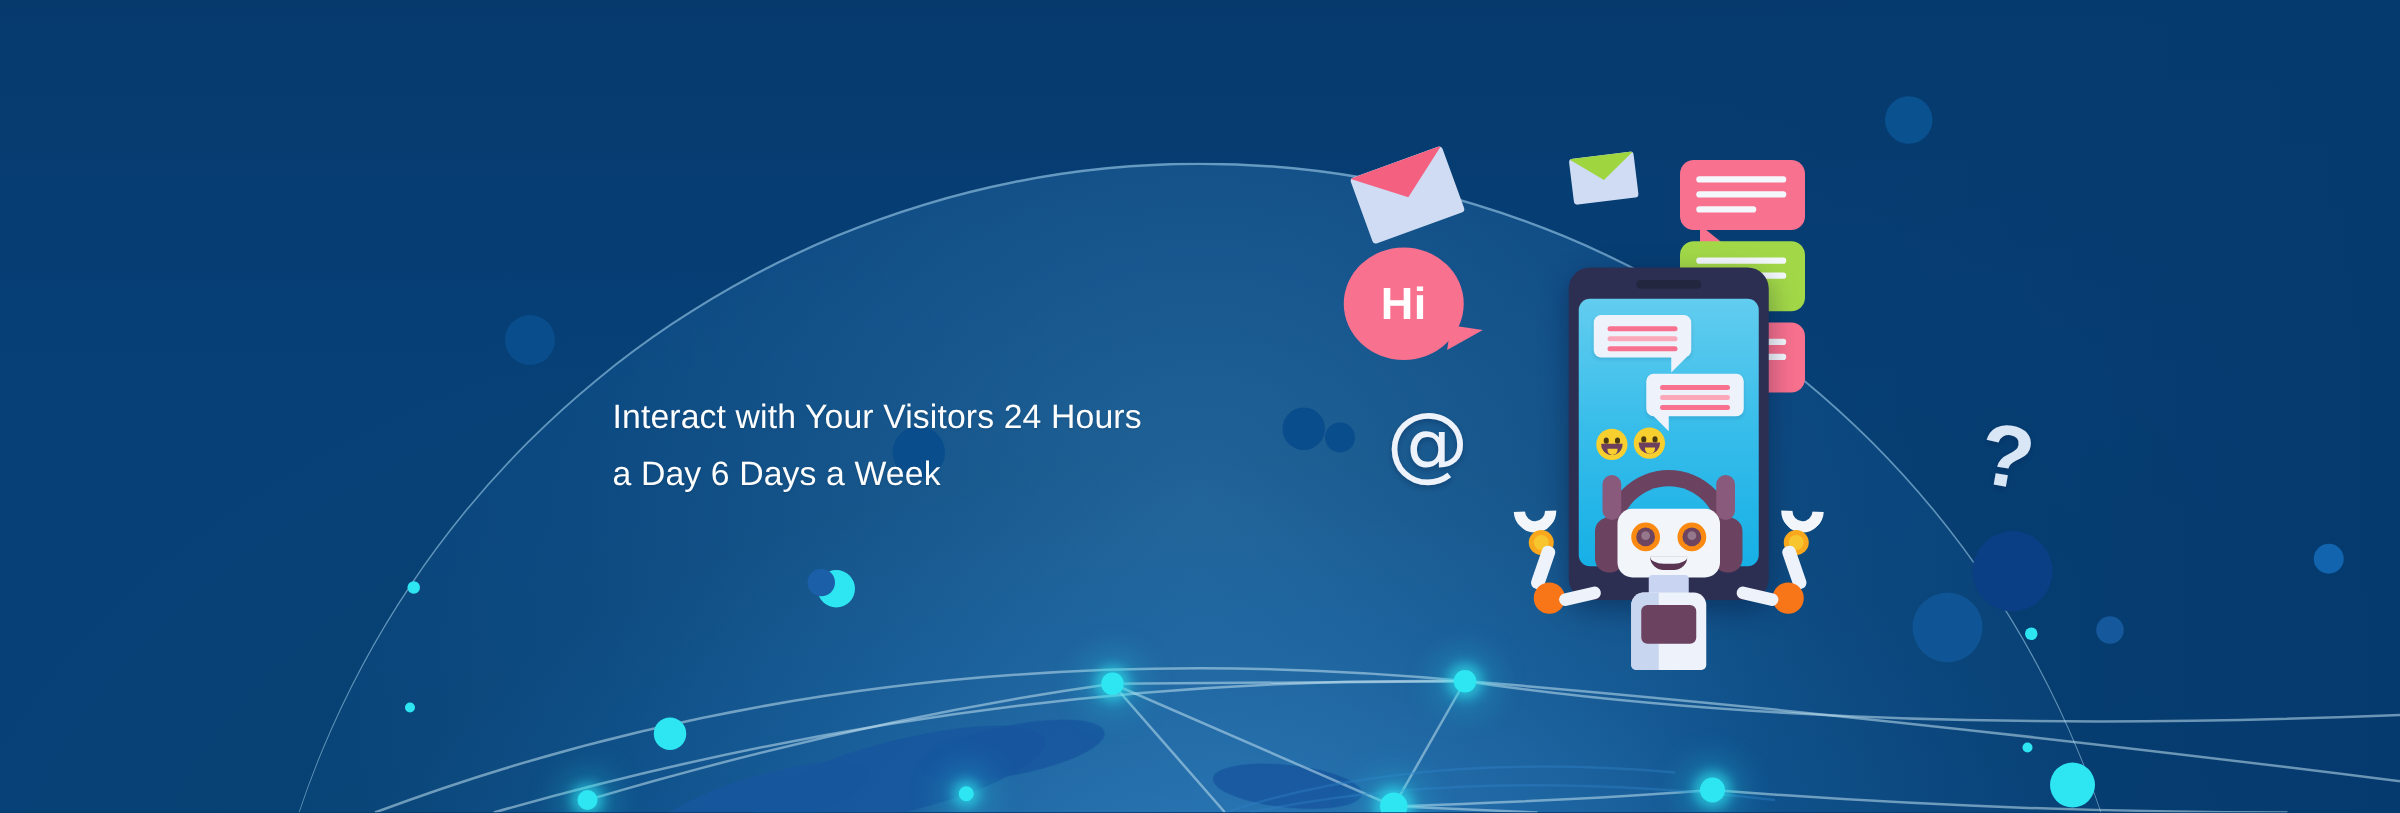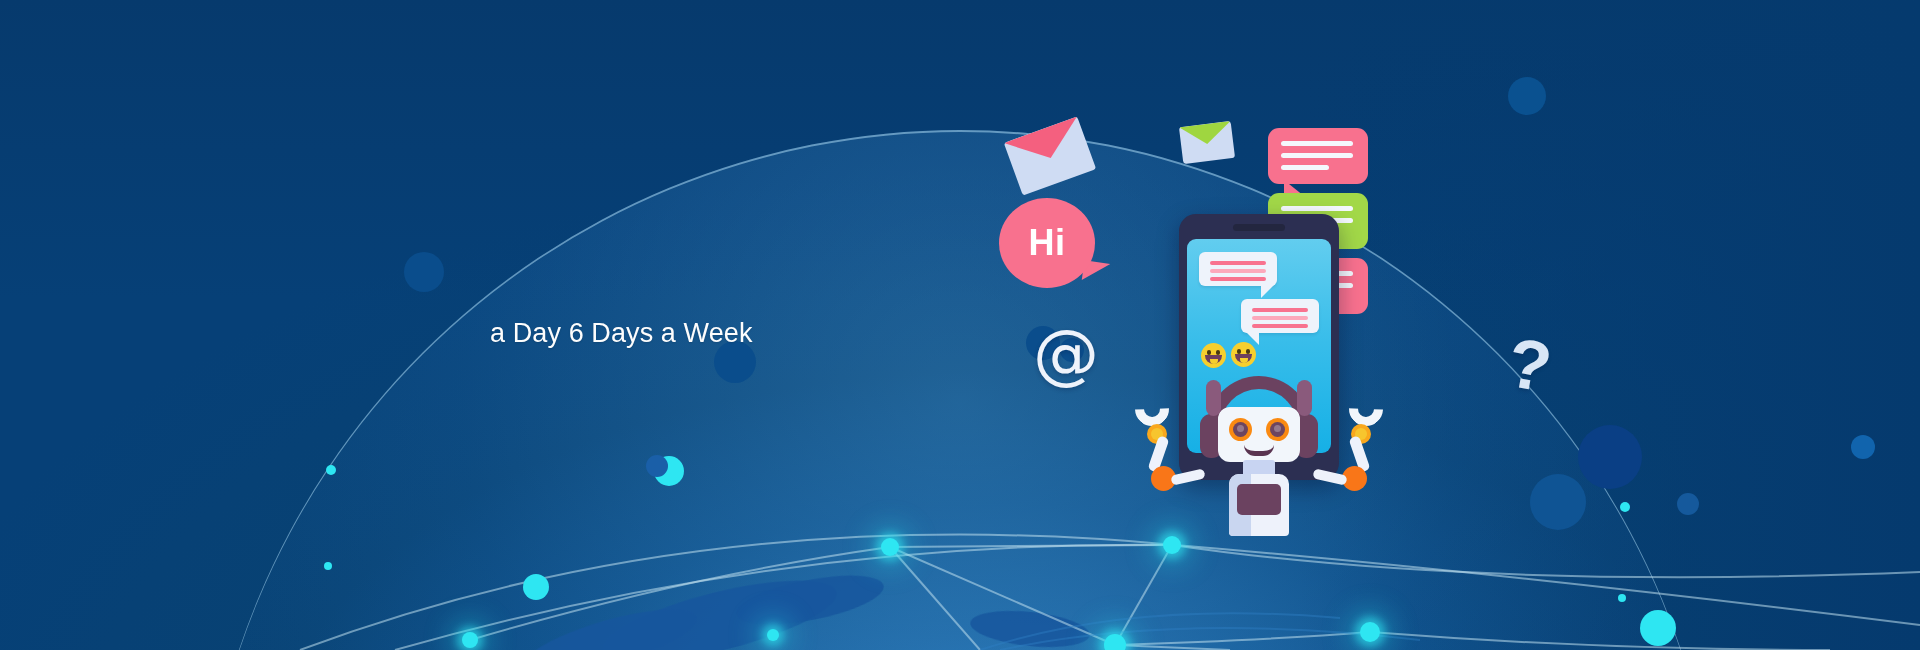--- a/index.html
+++ b/index.html
@@ -69,21 +69,21 @@
   .headline{
     position:absolute;
     left:490px; top:310px; width:560px;
     color:#fdfdfd;
     font-size:27px; line-height:46px;
     font-weight:400; letter-spacing:.1px;
     text-shadow:0 1px 2px rgba(0,0,0,.12);
   }
 
   
-  #art{ position:absolute; left:1021px; top:130px; width:520px; height:410px; }
+  #art{ position:absolute; left:1097px; top:130px; width:520px; height:410px; }
 
   
   .phone{
     position:absolute; left:158px; top:84px; width:160px; height:266px;
     background:#2c2f52; border-radius:17px;
     box-shadow:0 8px 22px rgba(0,10,40,.35);
   }
   .phone-speaker{
     position:absolute; left:50%; top:10px; transform:translateX(-50%);
     width:52px; height:7px; border-radius:4px; background:#23263f;
@@ -319,20 +319,21 @@
       <div class="dot" style="left: 1530px; top: 474px; width: 56px; height: 56px; background: rgb(15, 84, 148);"></div>
       <div class="dot" style="left: 1620px; top: 502px; width: 10px; height: 10px; background: rgb(46, 230, 242);"></div>
       <div class="dot" style="left: 1677px; top: 493px; width: 22px; height: 22px; background: rgb(21, 89, 156);"></div>
       <div class="dot" style="left: 1851px; top: 435px; width: 24px; height: 24px; background: rgb(17, 100, 173);"></div>
       <div class="dot" style="left: 1618px; top: 594px; width: 8px; height: 8px; background: rgb(46, 230, 242);"></div>
       <div class="dot" style="left: 1640px; top: 610px; width: 36px; height: 36px; background: rgb(46, 230, 242);"></div>
       <div class="dot" style="left: 1060px; top: 338px; width: 24px; height: 24px; background: rgb(10, 77, 140);"></div>
     </div>
 
   <div class="headline">
+    <div>Interact with Your Visitors 24 Hours</div>
     <div>a Day 6 Days a Week</div>
   </div>
 
   <div id="art">
 
     <div class="env" style="left:-10px; top:-2px; width:78px; height:56px; transform:rotate(-20deg);">
       <div class="body"></div>
       <div class="flap">
         <i style="border-width:30px 39px 0 39px; border-color:#f4607f transparent transparent transparent;"></i>
       </div>

